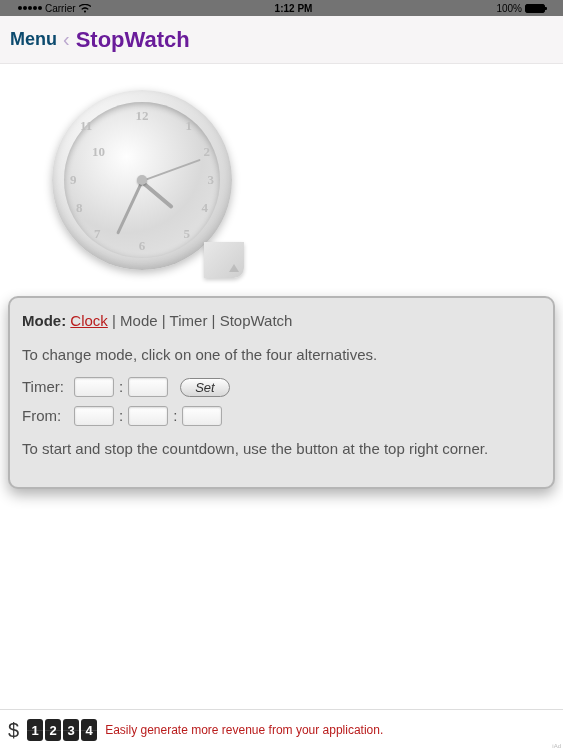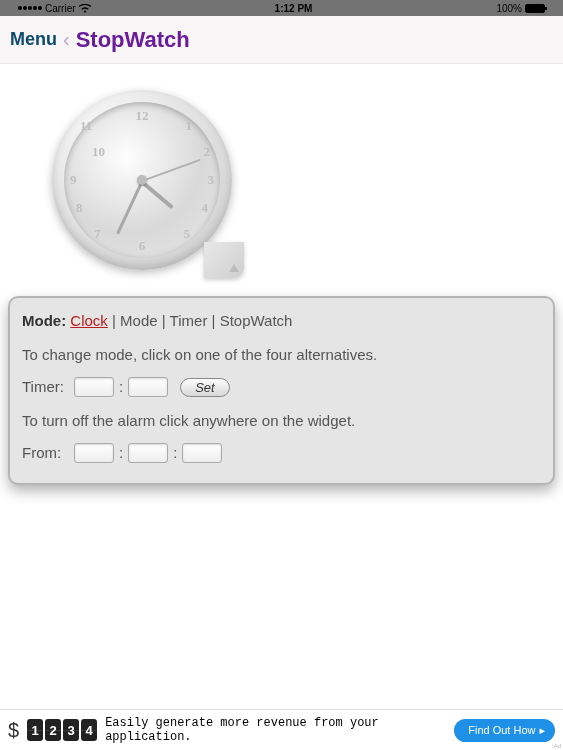--- a/index.html
+++ b/index.html
@@ -57,21 +57,21 @@
   .row .lbl { min-width: 48px; }
   .tinput { width: 40px; height: 20px; border: 1px solid #aaa; border-radius: 3px; background: linear-gradient(#fff,#eee); box-shadow: inset 0 1px 2px rgba(0,0,0,.15); }
   .colon { padding: 0 1px; }
   .set-btn { margin-left: 8px; padding: 1px 14px; border: 1px solid #888; border-radius: 12px; background: linear-gradient(#fdfdfd,#d8d8d8); font-size: 13px; cursor: pointer; color:#333; font-family: inherit; font-style: italic; }
   
   .ad { position: absolute; left: 0; bottom: 0; width: 563px; height: 41px; border-top: 1px solid #ddd; background: #fff; display: flex; align-items: center; padding: 0 8px; gap: 8px; font-family: Helvetica, Arial, sans-serif; }
   .ad .dollar { font-size: 20px; color: #333; font-weight:400; }
   .ad .digits { display: flex; gap: 2px; }
   .ad .digit { width: 16px; height: 22px; background: #222; color: #fff; border-radius: 3px; display: flex; align-items: center; justify-content: center; font-size: 13px; font-weight: 700; position:relative; }
   .ad .digit::after { content:""; position:absolute; left:0; right:0; top:50%; height:1px; background:rgba(255,255,255,.12); }
-  .ad .text { color: #000000; font-size: 12px; flex: 1; font-family: Liberation Mono, monospace; }
+  .ad .text { color: #b91c1c; font-size: 12px; flex: 1; }
   .ad .cta { background: #1e90e8; color: #fff; border: none; border-radius: 13px; padding: 5px 10px 5px 14px; font-size: 11px; display: flex; align-items: center; gap: 4px; cursor: pointer; }
   .ad .iad { position: absolute; right: 2px; bottom: 1px; font-size: 6px; color: #bbb; }
 </style>
 </head>
 <body>
 
 <div class="statusbar">
   <div class="left">
     <div class="dots">
         <span></span>
@@ -142,40 +142,36 @@
     </div>
     <p>To change mode, click on one of the four alternatives.</p>
 
     <div class="row">
       <span class="lbl">Timer:</span>
       <input class="tinput" style="">
       <span class="colon">:</span>
       <input class="tinput" style="">
       <button class="set-btn">Set</button>
     </div>
-    <p>To turn off the alarm click anywhere on the widget.</p>
 
     <div class="row">
       <span class="lbl">From:</span>
       <input class="tinput" style="">
       <span class="colon">:</span>
       <input class="tinput" style="">
       <span class="colon">:</span>
       <input class="tinput" style="">
     </div>
+    <p>To start and stop the countdown, use the button at the top right corner.</p>
   </div>
 </div>
 
 <div class="ad">
   <span class="dollar">$</span>
   <div class="digits">
     <div class="digit">1</div>
     <div class="digit">2</div>
     <div class="digit">3</div>
     <div class="digit">4</div>
   </div>
   <span class="text">Easily generate more revenue from your application.</span>
-  <button class="cta">
-    <span>Find Out How</span>
-    <span>▸</span>
-  </button>
   <span class="iad">iAd</span>
 </div>
 
 </body></html>

